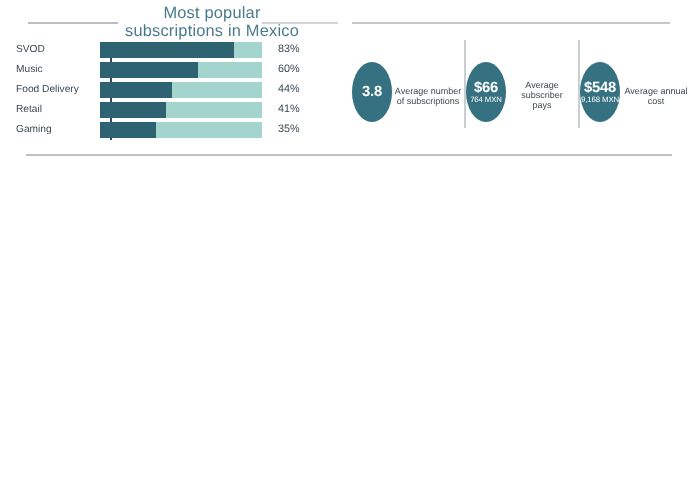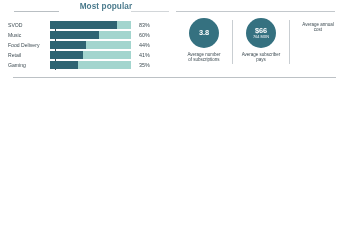--- a/index.html
+++ b/index.html
@@ -58,21 +58,21 @@
 
   
   .chart-title {
     position: absolute;
     left: 56px;
     top: 2px;
     width: 100px;
     text-align: center;
     color: #4a7a8c;
     font-size: 8.2px;
-    font-weight: bold;
+    font-weight: normal;
     line-height: 9.3px;
     letter-spacing: 0.1px;
   }
 
   
   .chart-panel {
     position: absolute;
     left: 0;
     top: 21px;
     width: 172px;
@@ -142,21 +142,20 @@
     width: 170px;
     height: 56px;
     display: flex;
     align-items: flex-start;
   }
   .stat-card {
     position: relative;
     width: 56px;
     height: 56px;
     display: flex;
-    flex-direction: column;
     align-items: center;
   }
   .stat-divider {
     width: 1px;
     height: 44px;
     margin-top: 2px;
     background: #c9ced2;
     flex: 0 0 auto;
   }
   .stat-circle {
@@ -195,20 +194,21 @@
 <body>
 
 <div id="infographic">
 
   <div class="rule-top-left"></div>
   <div class="rule-top-mid"></div>
   <div class="rule-top-right"></div>
 
   <div class="chart-title">
     <div>Most popular</div>
+    <div>subscriptions in Mexico</div>
   </div>
 
   <div class="chart-panel">
     <div class="axis-line"></div>
     <div class="bar-rows">
 
       <div class="bar-row">
         <div class="bar-label">SVOD</div>
         <div class="bar-track">
           <div class="bar-fill" style="width: 83%;"></div>
@@ -273,20 +273,24 @@
       </div>
       <div class="stat-caption">
         <div>Average subscriber</div>
         <div>pays</div>
       </div>
     </div>
 
     <div class="stat-divider"></div>
 
     <div class="stat-card">
+      <div class="stat-circle">
+        <div class="stat-value">$548</div>
+        <div class="stat-sub">9,168 MXN</div>
+      </div>
       <div class="stat-caption">
         <div>Average annual</div>
         <div>cost</div>
       </div>
     </div>
 
   </div>
 
   <div class="rule-bottom"></div>
 

